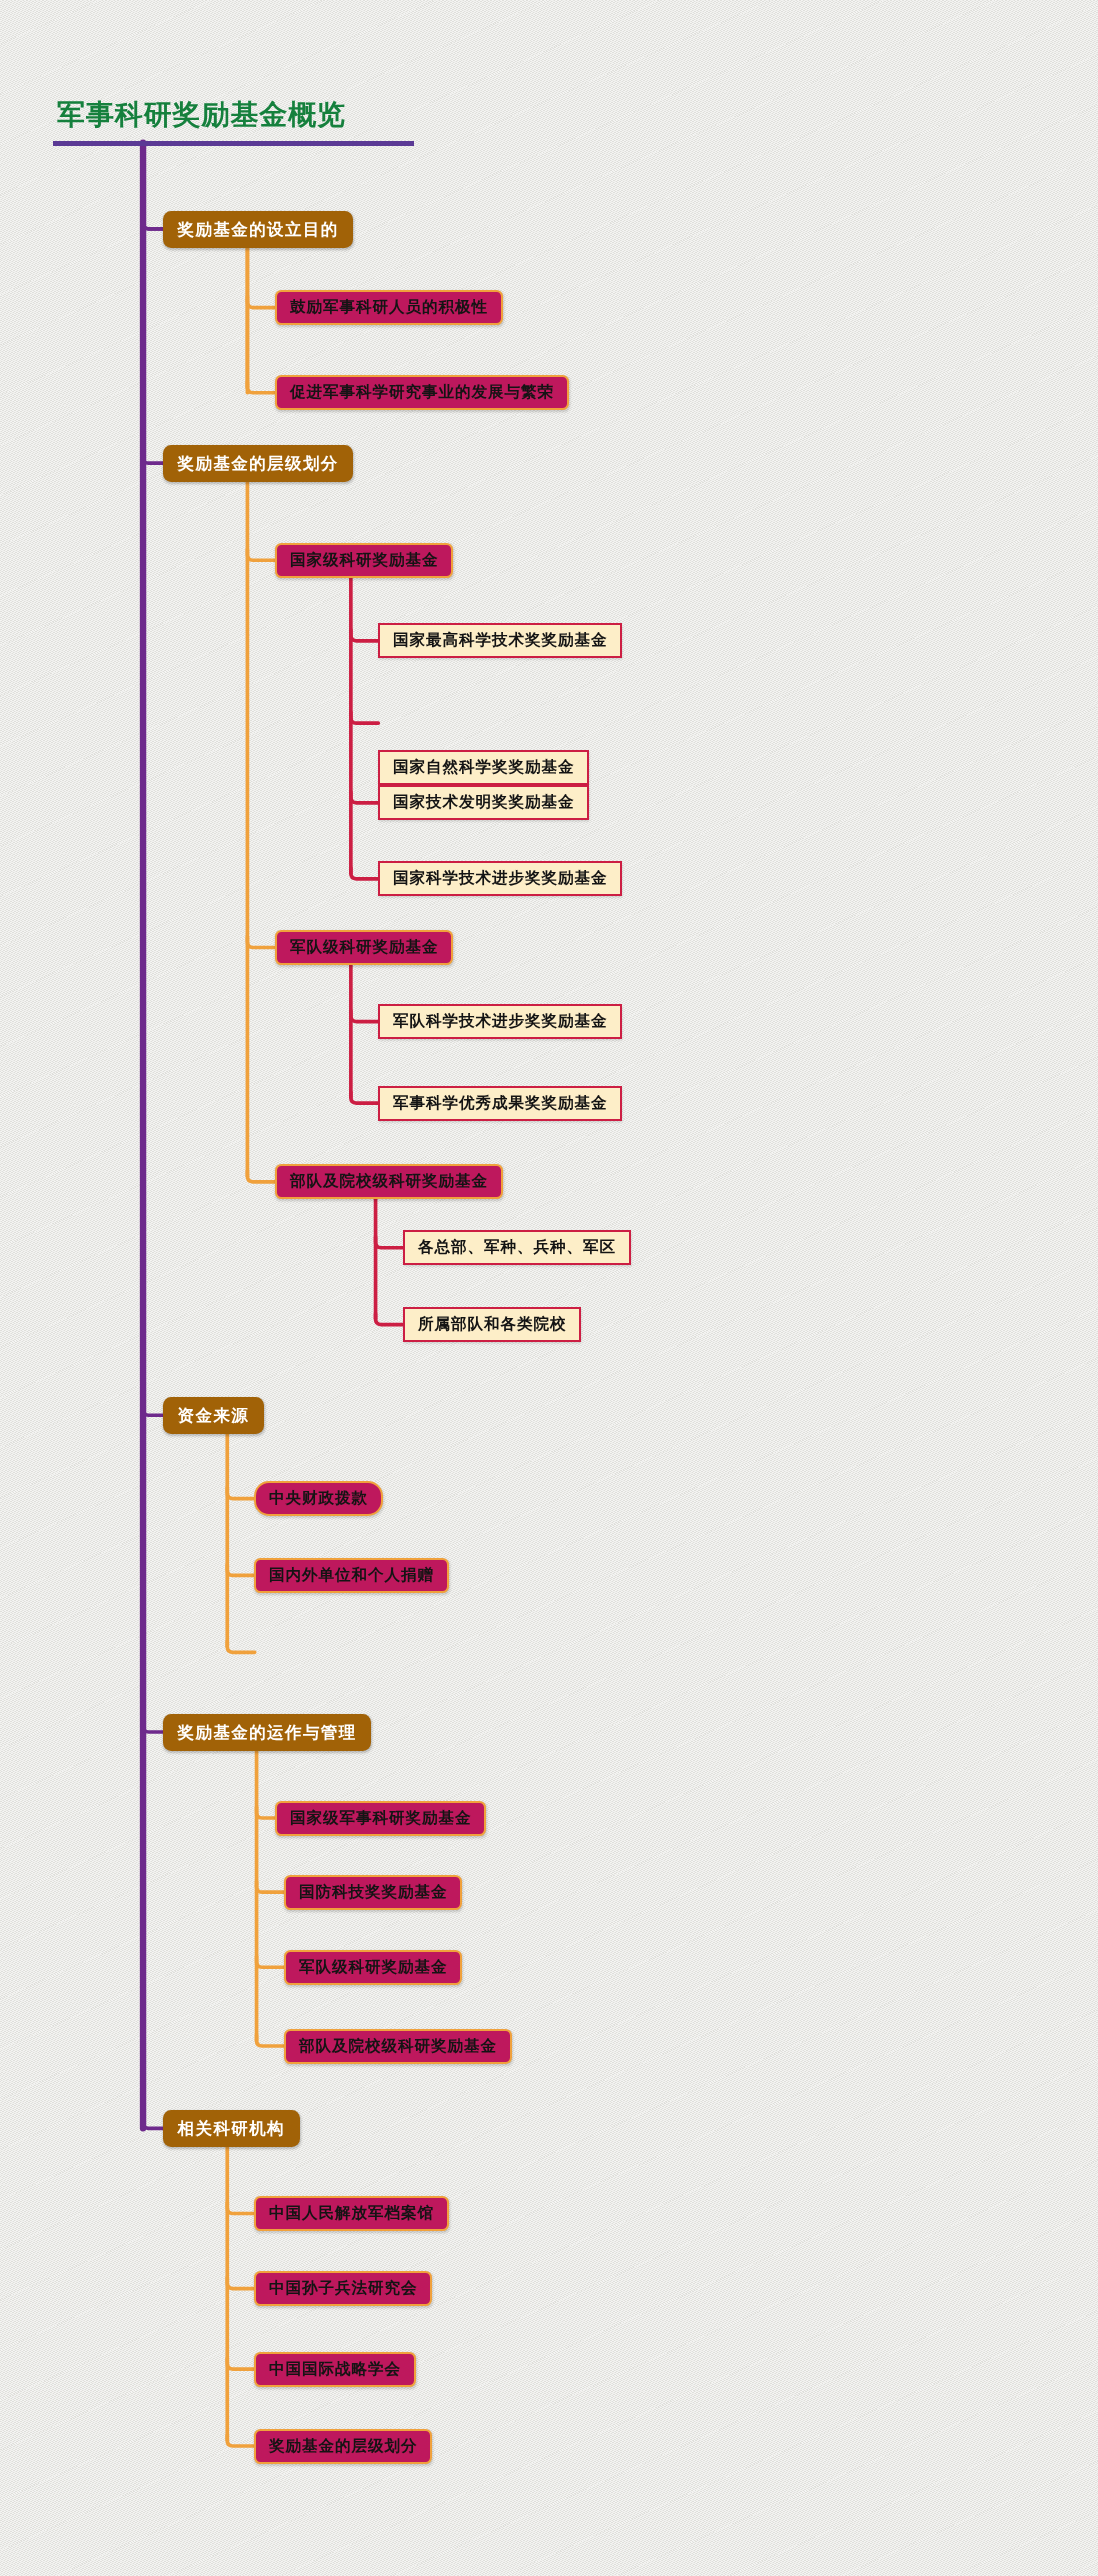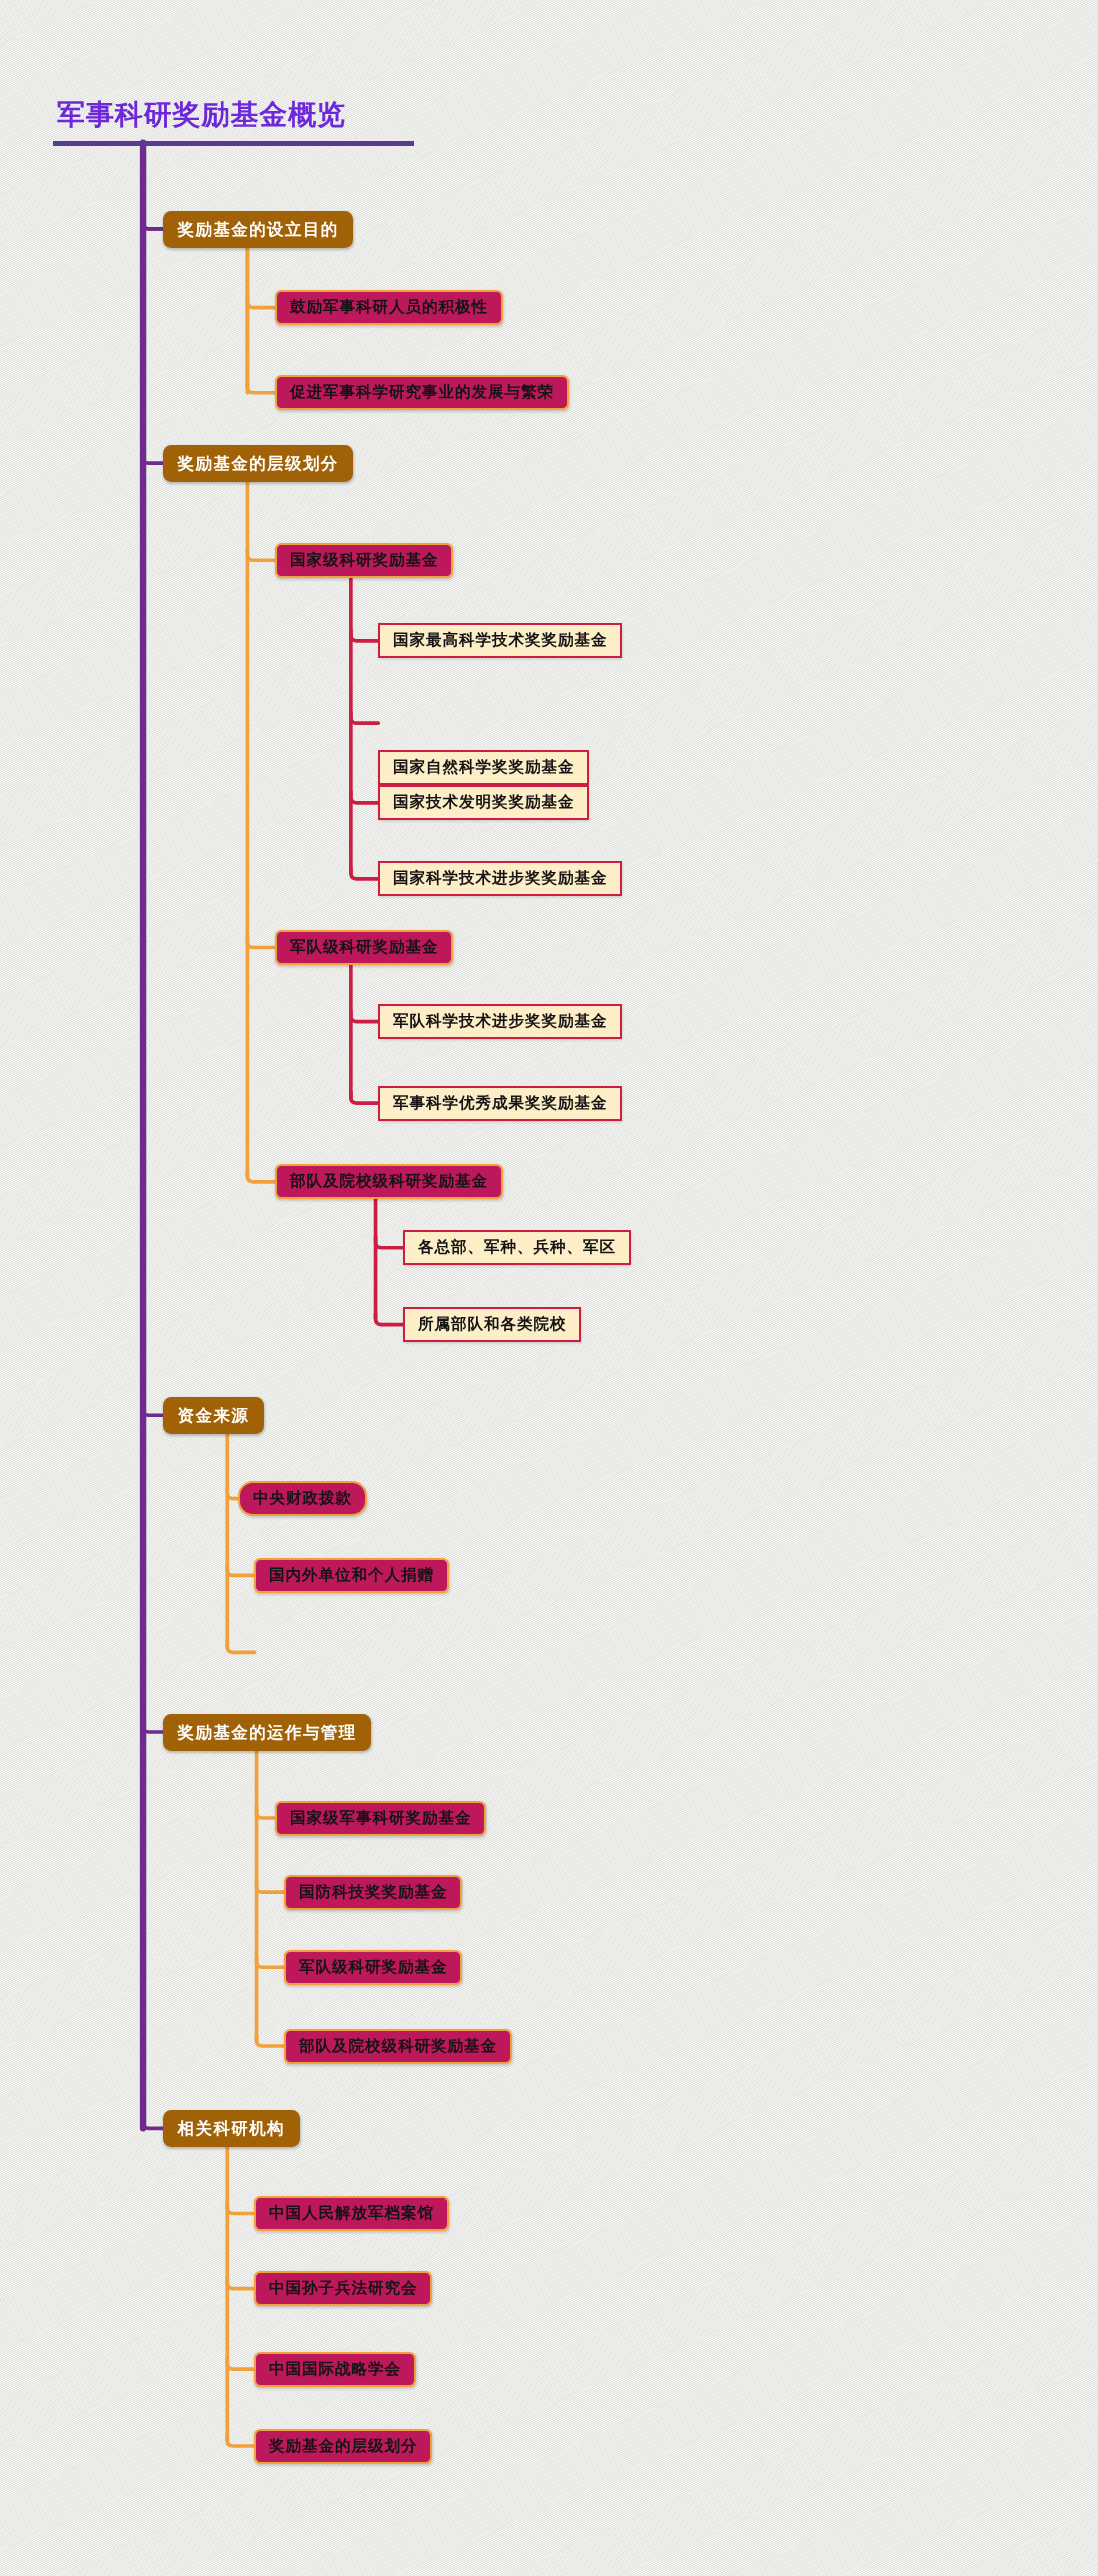--- a/index.html
+++ b/index.html
@@ -41,21 +41,21 @@
     display: flex;
     align-items: center;
     white-space: nowrap;
   }
   
   #root-title {
     left: 57px;
     top: 115px;
     font-size: 28px;
     font-weight: bold;
-    color: #6d28d9;
+    color: #15803d;
     letter-spacing: 0.9px;
     transform: translateY(-50%);
   }
   #root-underline {
     position: absolute;
     left: 53px;
     top: 141px;
     width: 361px;
     height: 4.6px;
     background: #5b3a95;
@@ -179,21 +179,21 @@
 
   <div class="node n2" style="left:275px; top:930px;">军队级科研奖励基金</div>
   <div class="node n3" style="left:378px; top:1004px;">军队科学技术进步奖奖励基金</div>
   <div class="node n3" style="left:378px; top:1086px;">军事科学优秀成果奖奖励基金</div>
 
   <div class="node n2" style="left:275px; top:1164px;">部队及院校级科研奖励基金</div>
   <div class="node n3" style="left:403px; top:1230px;">各总部、军种、兵种、军区</div>
   <div class="node n3" style="left:403px; top:1307px;">所属部队和各类院校</div>
 
   <div class="node n1" style="left:163px; top:1397px;">资金来源</div>
-  <div class="node n2" style="left:238px; top:1481px;border-radius:15px;">中央财政拨款</div>
+  <div class="node n2" style="left:254px; top:1481px;border-radius:15px;">中央财政拨款</div>
   <div class="node n2" style="left:254px; top:1558px;">国内外单位和个人捐赠</div>
 
   <div class="node n1" style="left:163px; top:1714px;">奖励基金的运作与管理</div>
   <div class="node n2" style="left:275px; top:1801px;">国家级军事科研奖励基金</div>
   <div class="node n2" style="left:284px; top:1875px;">国防科技奖奖励基金</div>
   <div class="node n2" style="left:284px; top:1950px;">军队级科研奖励基金</div>
   <div class="node n2" style="left:284px; top:2029px;">部队及院校级科研奖励基金</div>
 
   <div class="node n1" style="left:163px; top:2110px;">相关科研机构</div>
   <div class="node n2" style="left:254px; top:2196px;">中国人民解放军档案馆</div>

